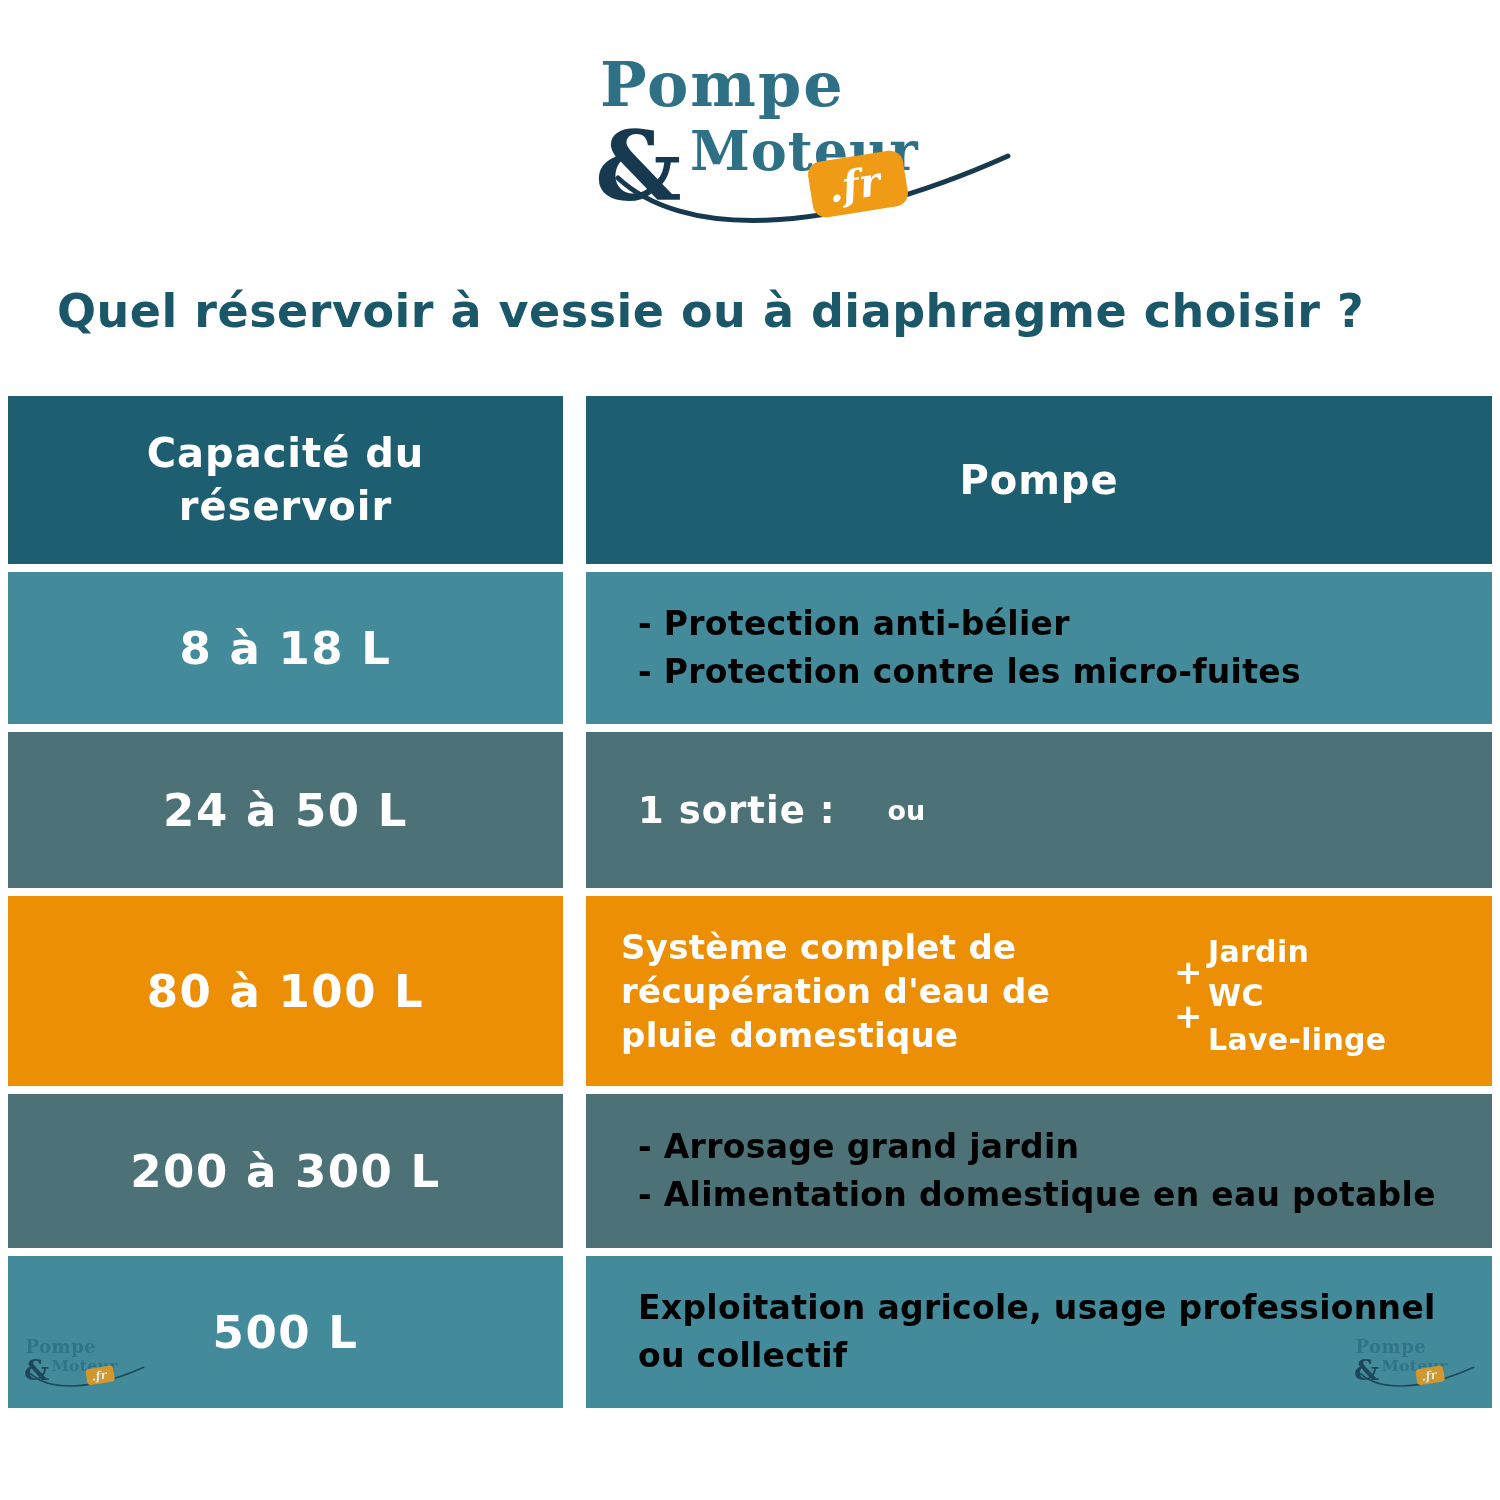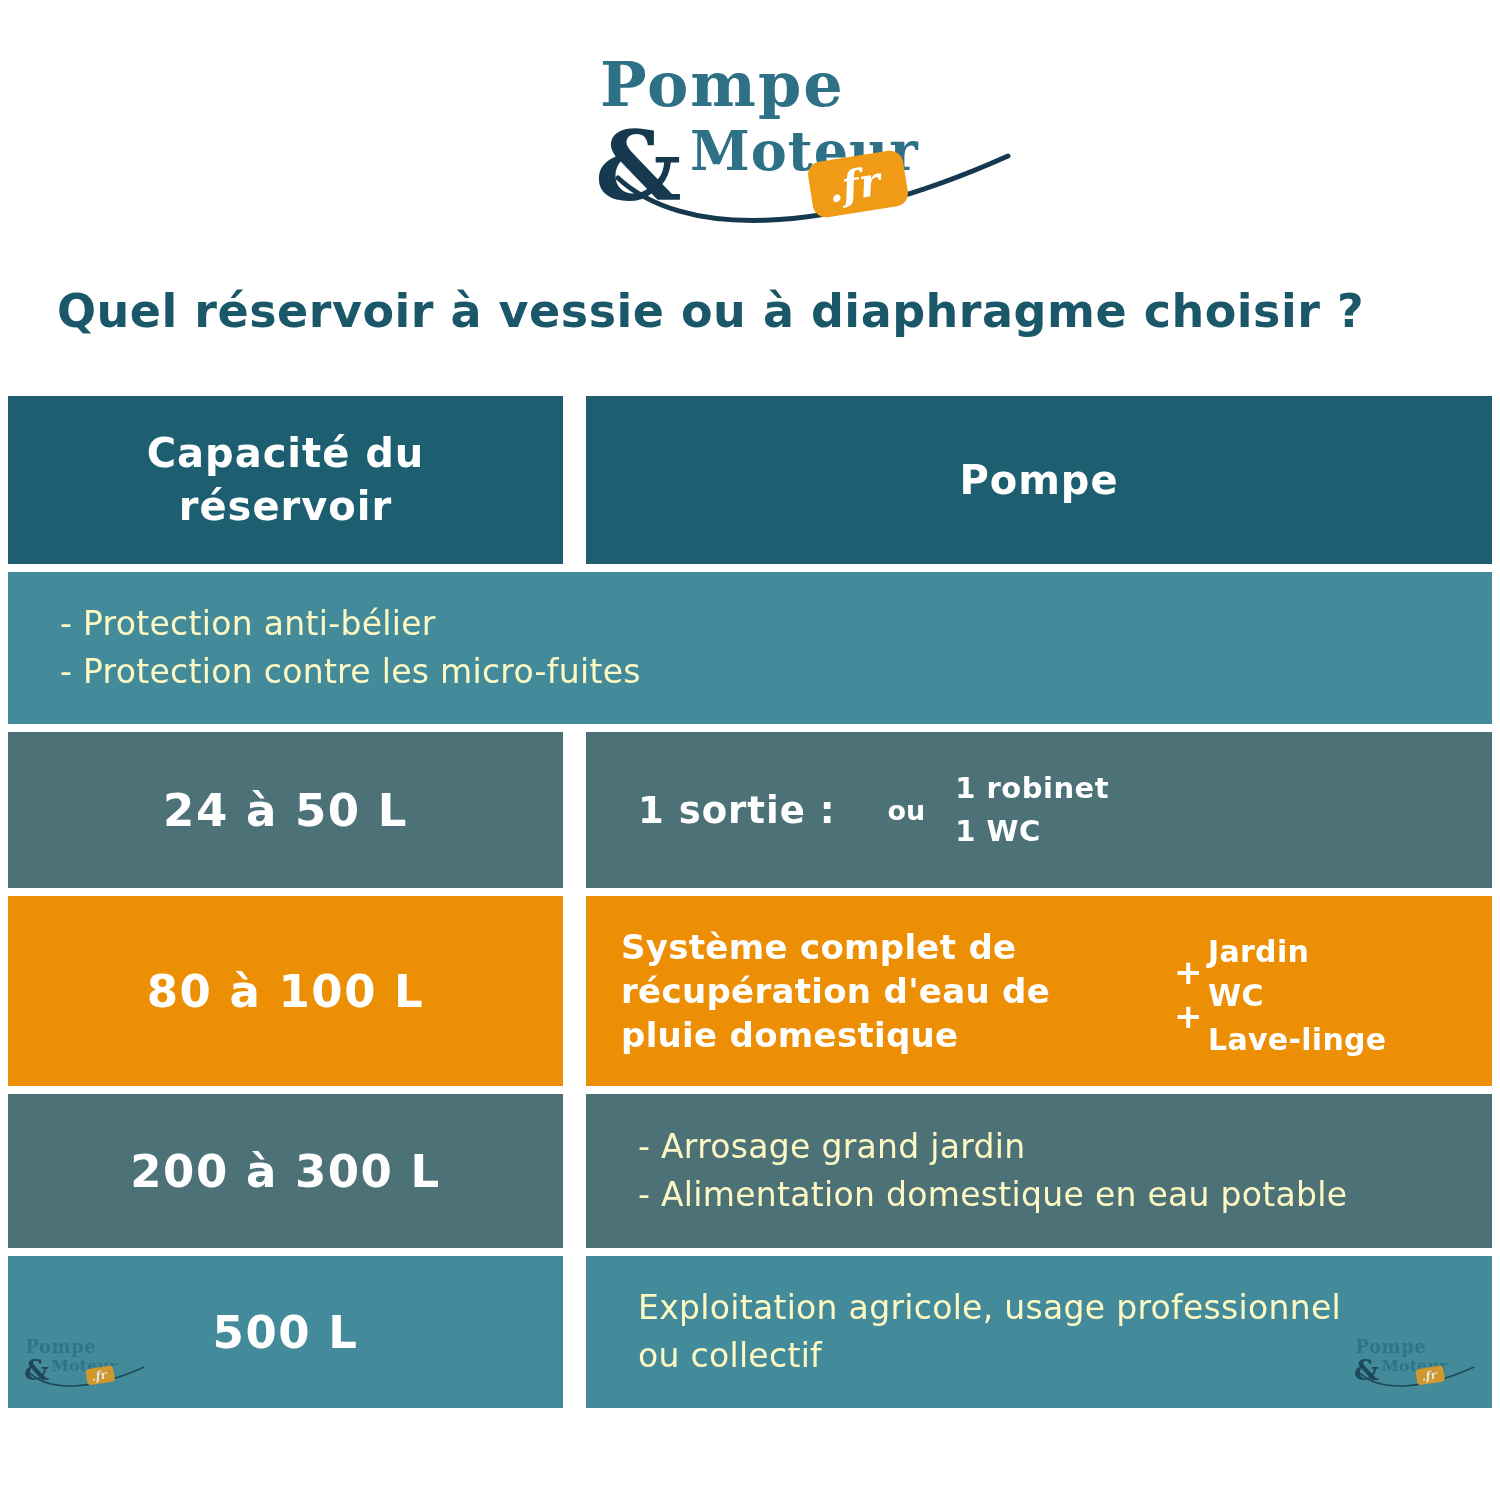--- a/index.html
+++ b/index.html
@@ -39,21 +39,21 @@
   .r-3{height:156px;}
   .r-4{height:190px;}
   .r-5{height:154px;border-radius:19px;}
   .r-6{height:152px;}
 
   .hcell{display:flex;flex-direction:column;align-items:center;justify-content:center;
          color:#fff;font-weight:700;font-size:40px;line-height:53px;letter-spacing:1px;}
   .capacity{display:flex;align-items:center;justify-content:center;
             color:#fff;font-weight:700;font-size:45px;letter-spacing:1.5px;}
   .usage{display:flex;flex-direction:column;justify-content:center;
-         color:#fef9c3;font-weight:400;font-size:33px;line-height:1.45;
+         color:#000000;font-weight:700;font-size:33px;line-height:1.45;
          letter-spacing:.3px;padding-left:52px;padding-right:10px;}
 
   
   .sortie{display:flex;align-items:center;color:#fff;font-weight:700;padding-left:52px;}
   .sortie-label{font-size:37px;letter-spacing:1px;}
   .sortie-ou{font-size:27px;margin-left:52px;}
   .sortie-stack{margin-left:30px;font-size:29px;line-height:43px;letter-spacing:.5px;}
 
   
   .system{display:flex;flex-direction:column;justify-content:center;
@@ -91,35 +91,32 @@
       <div class="cell-left bg-header hcell">
         <span>Capacité du</span>
         <span>réservoir</span>
       </div>
       <div class="cell-right bg-header hcell">
         <span>Pompe</span>
       </div>
     </div>
 
     <div class="row r-2">
+      <div class="cell-left bg-teal capacity">8 à 18 L</div>
       <div class="cell-right bg-teal usage">
         <div>- Protection anti-bélier</div>
         <div>- Protection contre les micro-fuites</div>
       </div>
     </div>
 
     <div class="row r-3">
       <div class="cell-left bg-slate capacity">24 à 50 L</div>
       <div class="cell-right bg-slate sortie">
         <span class="sortie-label">1 sortie :</span>
         <span class="sortie-ou">ou</span>
-        <span class="sortie-stack">
-          <div>1 robinet</div>
-          <div>1 WC</div>
-        </span>
       </div>
     </div>
 
     <div class="row r-4">
       <div class="cell-left bg-orange capacity">80 à 100 L</div>
       <div class="cell-right bg-orange system">
         <div>Système complet de</div>
         <div>récupération d'eau de</div>
         <div>pluie domestique</div>
         <div class="plus-list">

